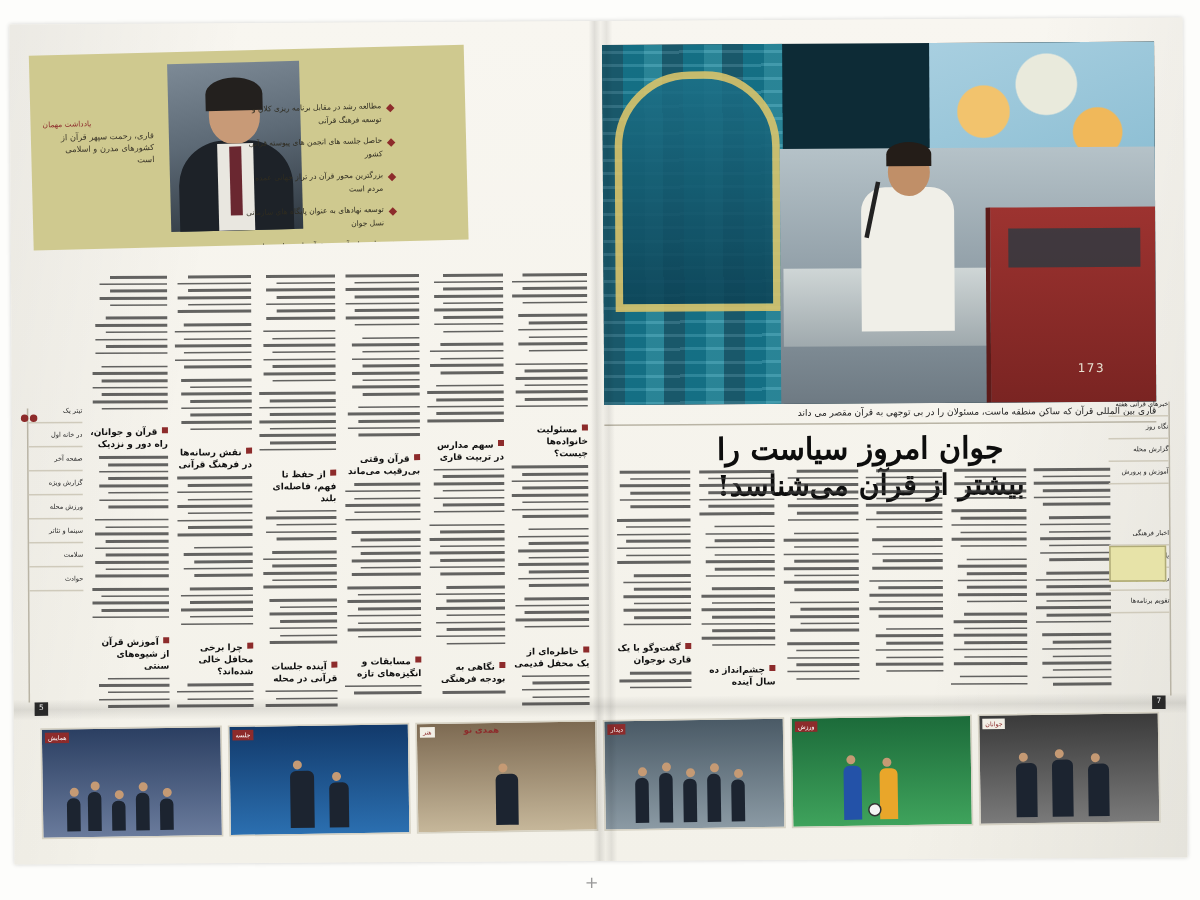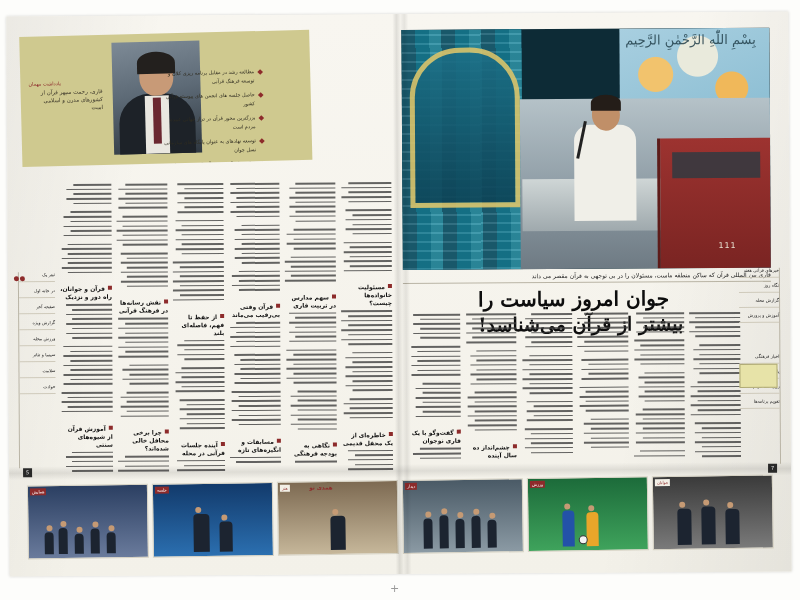--- a/index.html
+++ b/index.html
@@ -522,30 +522,29 @@
         <li>برنامه های آموزش قرآن باید متناسب با نسل نو باشد</li>
 
       </ul>
     </div>
 
     <div class="mainphoto">
       <div class="mp-tilework">
         <div class="mp-arch"></div>
       </div>
       <div class="mp-flowers"></div>
-      <div class="mp-calligraphy">بِسْمِ اللّٰهِ الرَّحْمٰنِ الرَّحِیم</div>
       <div class="mp-stage"></div>
       <div class="mp-table"></div>
       <div class="mp-reciter-body"></div>
       <div class="mp-reciter-head"></div>
       <div class="mp-reciter-hair"></div>
       <div class="mp-mic"></div>
       <div class="mp-train"></div>
       <div class="mp-train-win"></div>
-      <div class="mp-train-num">111</div>
+      <div class="mp-train-num">173</div>
     </div>
 
     <div class="photo-caption">قاری بین المللی قرآن که ساکن منطقه ماست، مسئولان را در بی توجهی به قرآن مقصر می داند</div>
 
     <div class="headline">
       <div class="l1">جوان امروز سیاست را</div>
       <div class="l2">بیشتر از قرآن می‌شناسد!</div>
     </div>
 
     <div id="columns">

